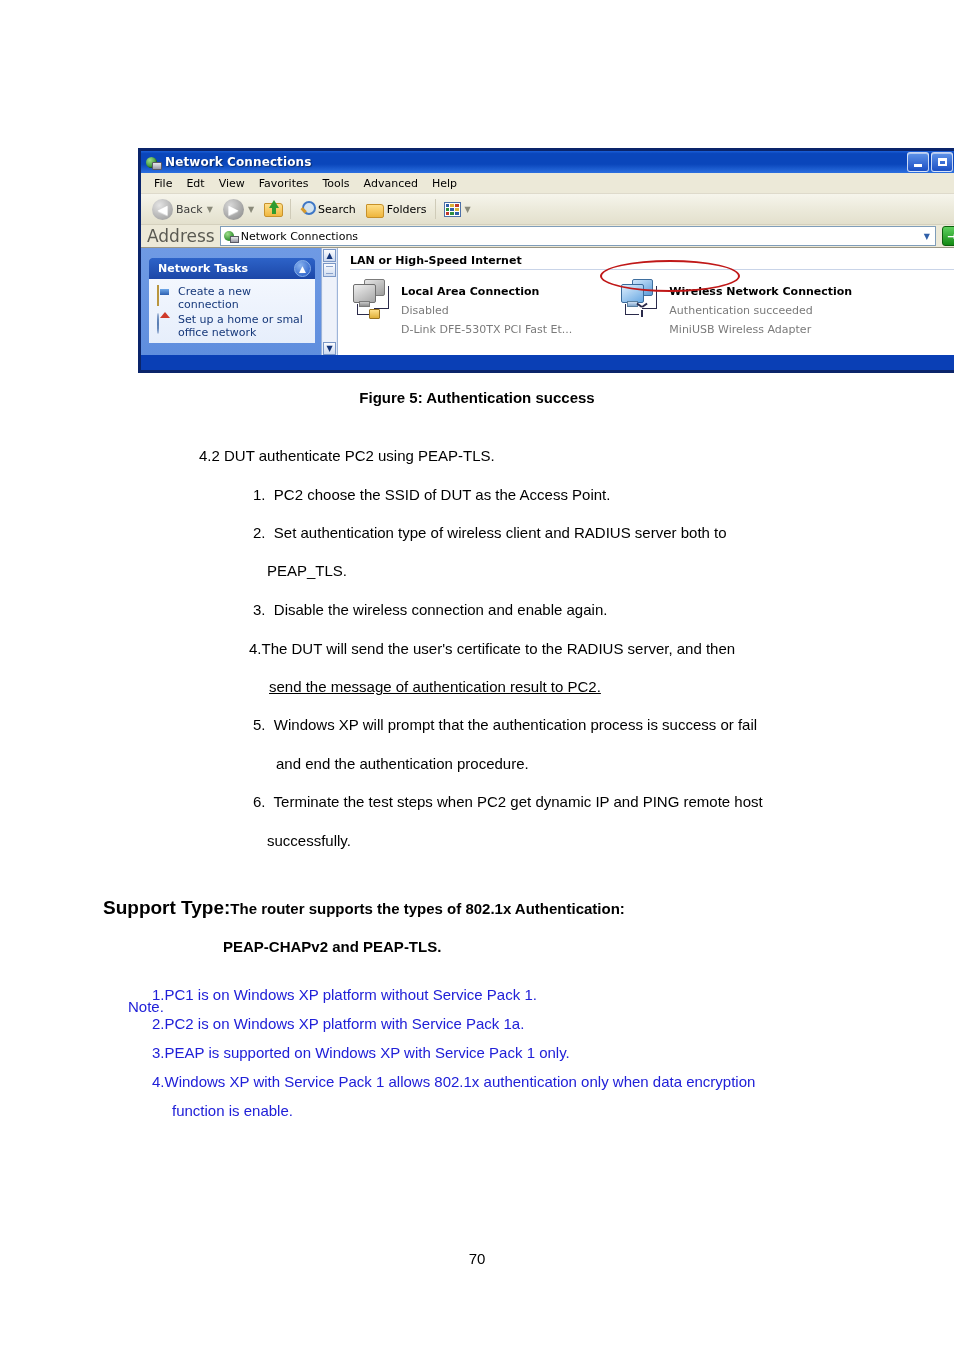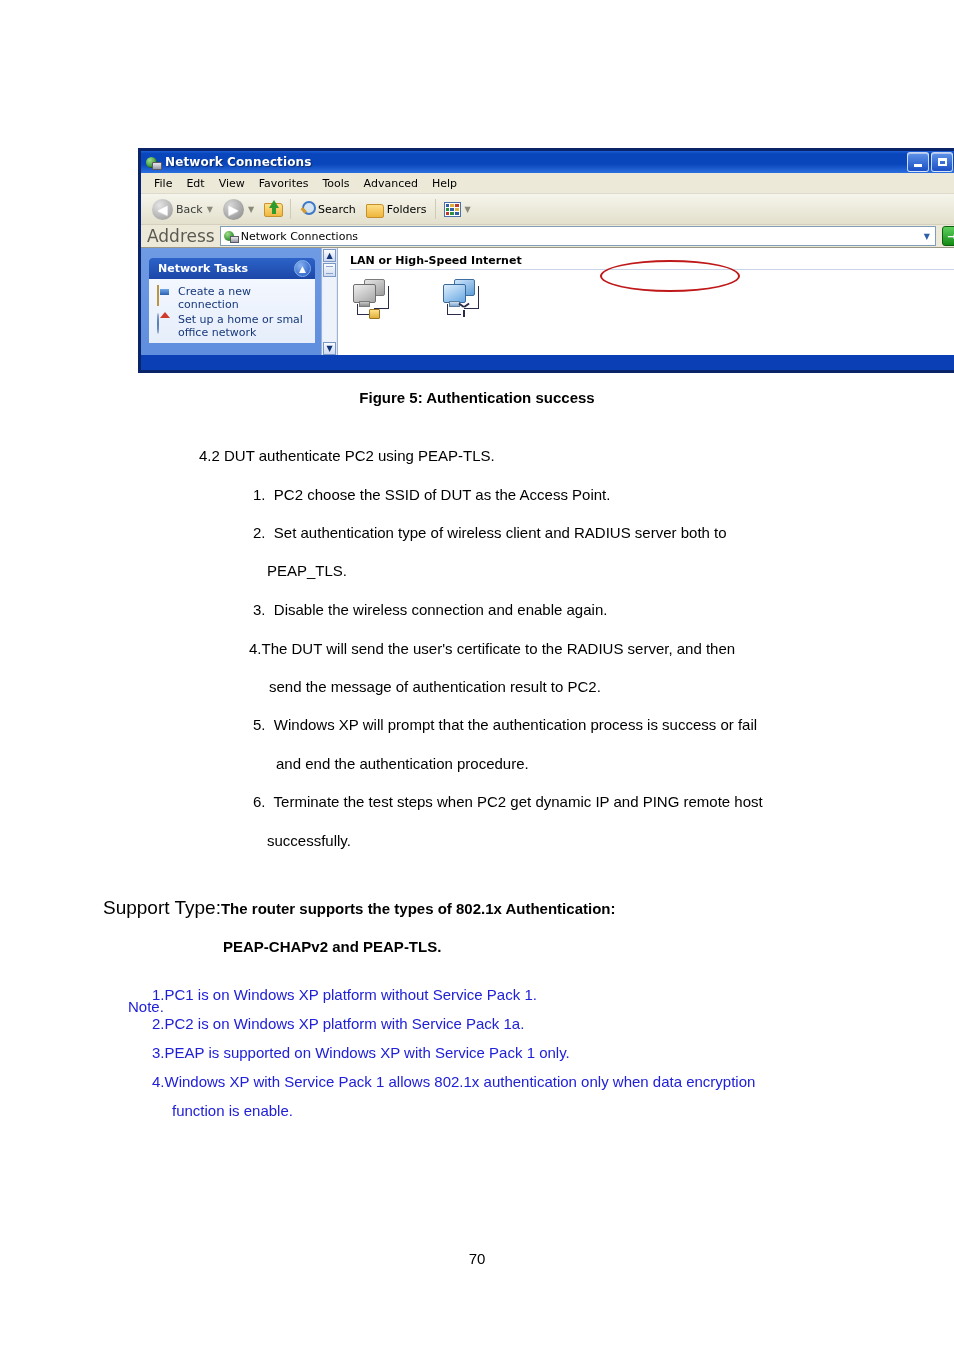--- a/index.html
+++ b/index.html
@@ -401,21 +401,21 @@
     font-family: "Liberation Sans", sans-serif;
     color: #000;
     white-space: pre;
   }
   .doc-line.blue { color: #2020d8; }
   .support-block {
     position: absolute; left: 103px; top: 897px; width: 800px;
   }
   .support-line1 { font-size: 15px; }
   .support-strong {
-    font-size: 19px; font-weight: normal; font-family: "Liberation Sans", sans-serif;
+    font-size: 19px; font-weight: bold; font-family: "Liberation Sans", sans-serif;
   }
   .support-rest { font-size: 15px; font-weight: bold; }
   .support-line2 {
     margin-top: 19px; margin-left: 120px;
     font-size: 15px; font-weight: bold;
   }
   .page-num {
     position: absolute; left: 0; top: 1250px; width: 954px;
     text-align: center; font-size: 15px;
   }
@@ -566,55 +566,65 @@
 
           <div class="conn">
             <span class="conn-icon gray">
               <span class="mon-back"></span>
                 <span class="mon-front"></span>
                 <span class="mon-stand"></span>
               <span class="wire"></span>
                 <span class="wire2"></span>
                 <span class="plug-ic"></span>
             </span>
+            <span class="conn-text">
+              <span class="conn-name">Local Area Connection</span><br>
+              <span class="conn-status">Disabled</span><br>
+              <span class="conn-device">D-Link DFE-530TX PCI Fast Et...</span>
+            </span>
           </div>
 
           <div class="conn">
             <span class="conn-icon blue">
               <span class="mon-back"></span>
                 <span class="mon-front"></span>
                 <span class="mon-stand"></span>
               <span class="wire"></span>
                 <span class="wire2"></span>
               <span class="ant">
                   <span class="v"></span>
                   <span class="l"></span>
                   <span class="r"></span>
                 </span>
             </span>
+            <span class="conn-text">
+              <span class="conn-name">Wireless Network Connection</span><br>
+              <span class="conn-status">Authentication succeeded</span><br>
+              <span class="conn-device">MiniUSB Wireless Adapter</span>
+            </span>
           </div>
 
         </div>
         <span class="annot-ellipse"></span>
       </div>
 
     </div>
   </div>
 </div>
 
 <div class="fig-caption">Figure 5: Authentication success</div>
 
 <div class="doc-line" style="left:199px; top:447px;">4.2 DUT authenticate PC2 using PEAP-TLS.</div>
 
 <div class="doc-line" style="left:253px; top:486px;">1.  PC2 choose the SSID of DUT as the Access Point.</div>
 <div class="doc-line" style="left:253px; top:524px;">2.  Set authentication type of wireless client and RADIUS server both to</div>
 <div class="doc-line" style="left:267px; top:562px;">PEAP_TLS.</div>
 <div class="doc-line" style="left:253px; top:601px;">3.  Disable the wireless connection and enable again.</div>
 <div class="doc-line" style="left:249px; top:640px;">4.The DUT will send the user's certificate to the RADIUS server, and then</div>
-<div class="doc-line" style="left:269px; top:678px;">send the message of authentication result to PC2.</div>
+<div class="doc-line" style="left:269px; top:678px;text-decoration:underline;">send the message of authentication result to PC2.</div>
 <div class="doc-line" style="left:253px; top:716px;">5.  Windows XP will prompt that the authentication process is success or fail</div>
 <div class="doc-line" style="left:276px; top:755px;">and end the authentication procedure.</div>
 <div class="doc-line" style="left:253px; top:793px;">6.  Terminate the test steps when PC2 get dynamic IP and PING remote host</div>
 <div class="doc-line" style="left:267px; top:832px;">successfully.</div>
 
 <div class="support-block">
   <div class="support-line1">
     <span class="support-strong">Support Type:</span><span class="support-rest">The router supports the types of   802.1x Authentication:</span>
   </div>
   <div class="support-line2">PEAP-CHAPv2 and PEAP-TLS.</div>

